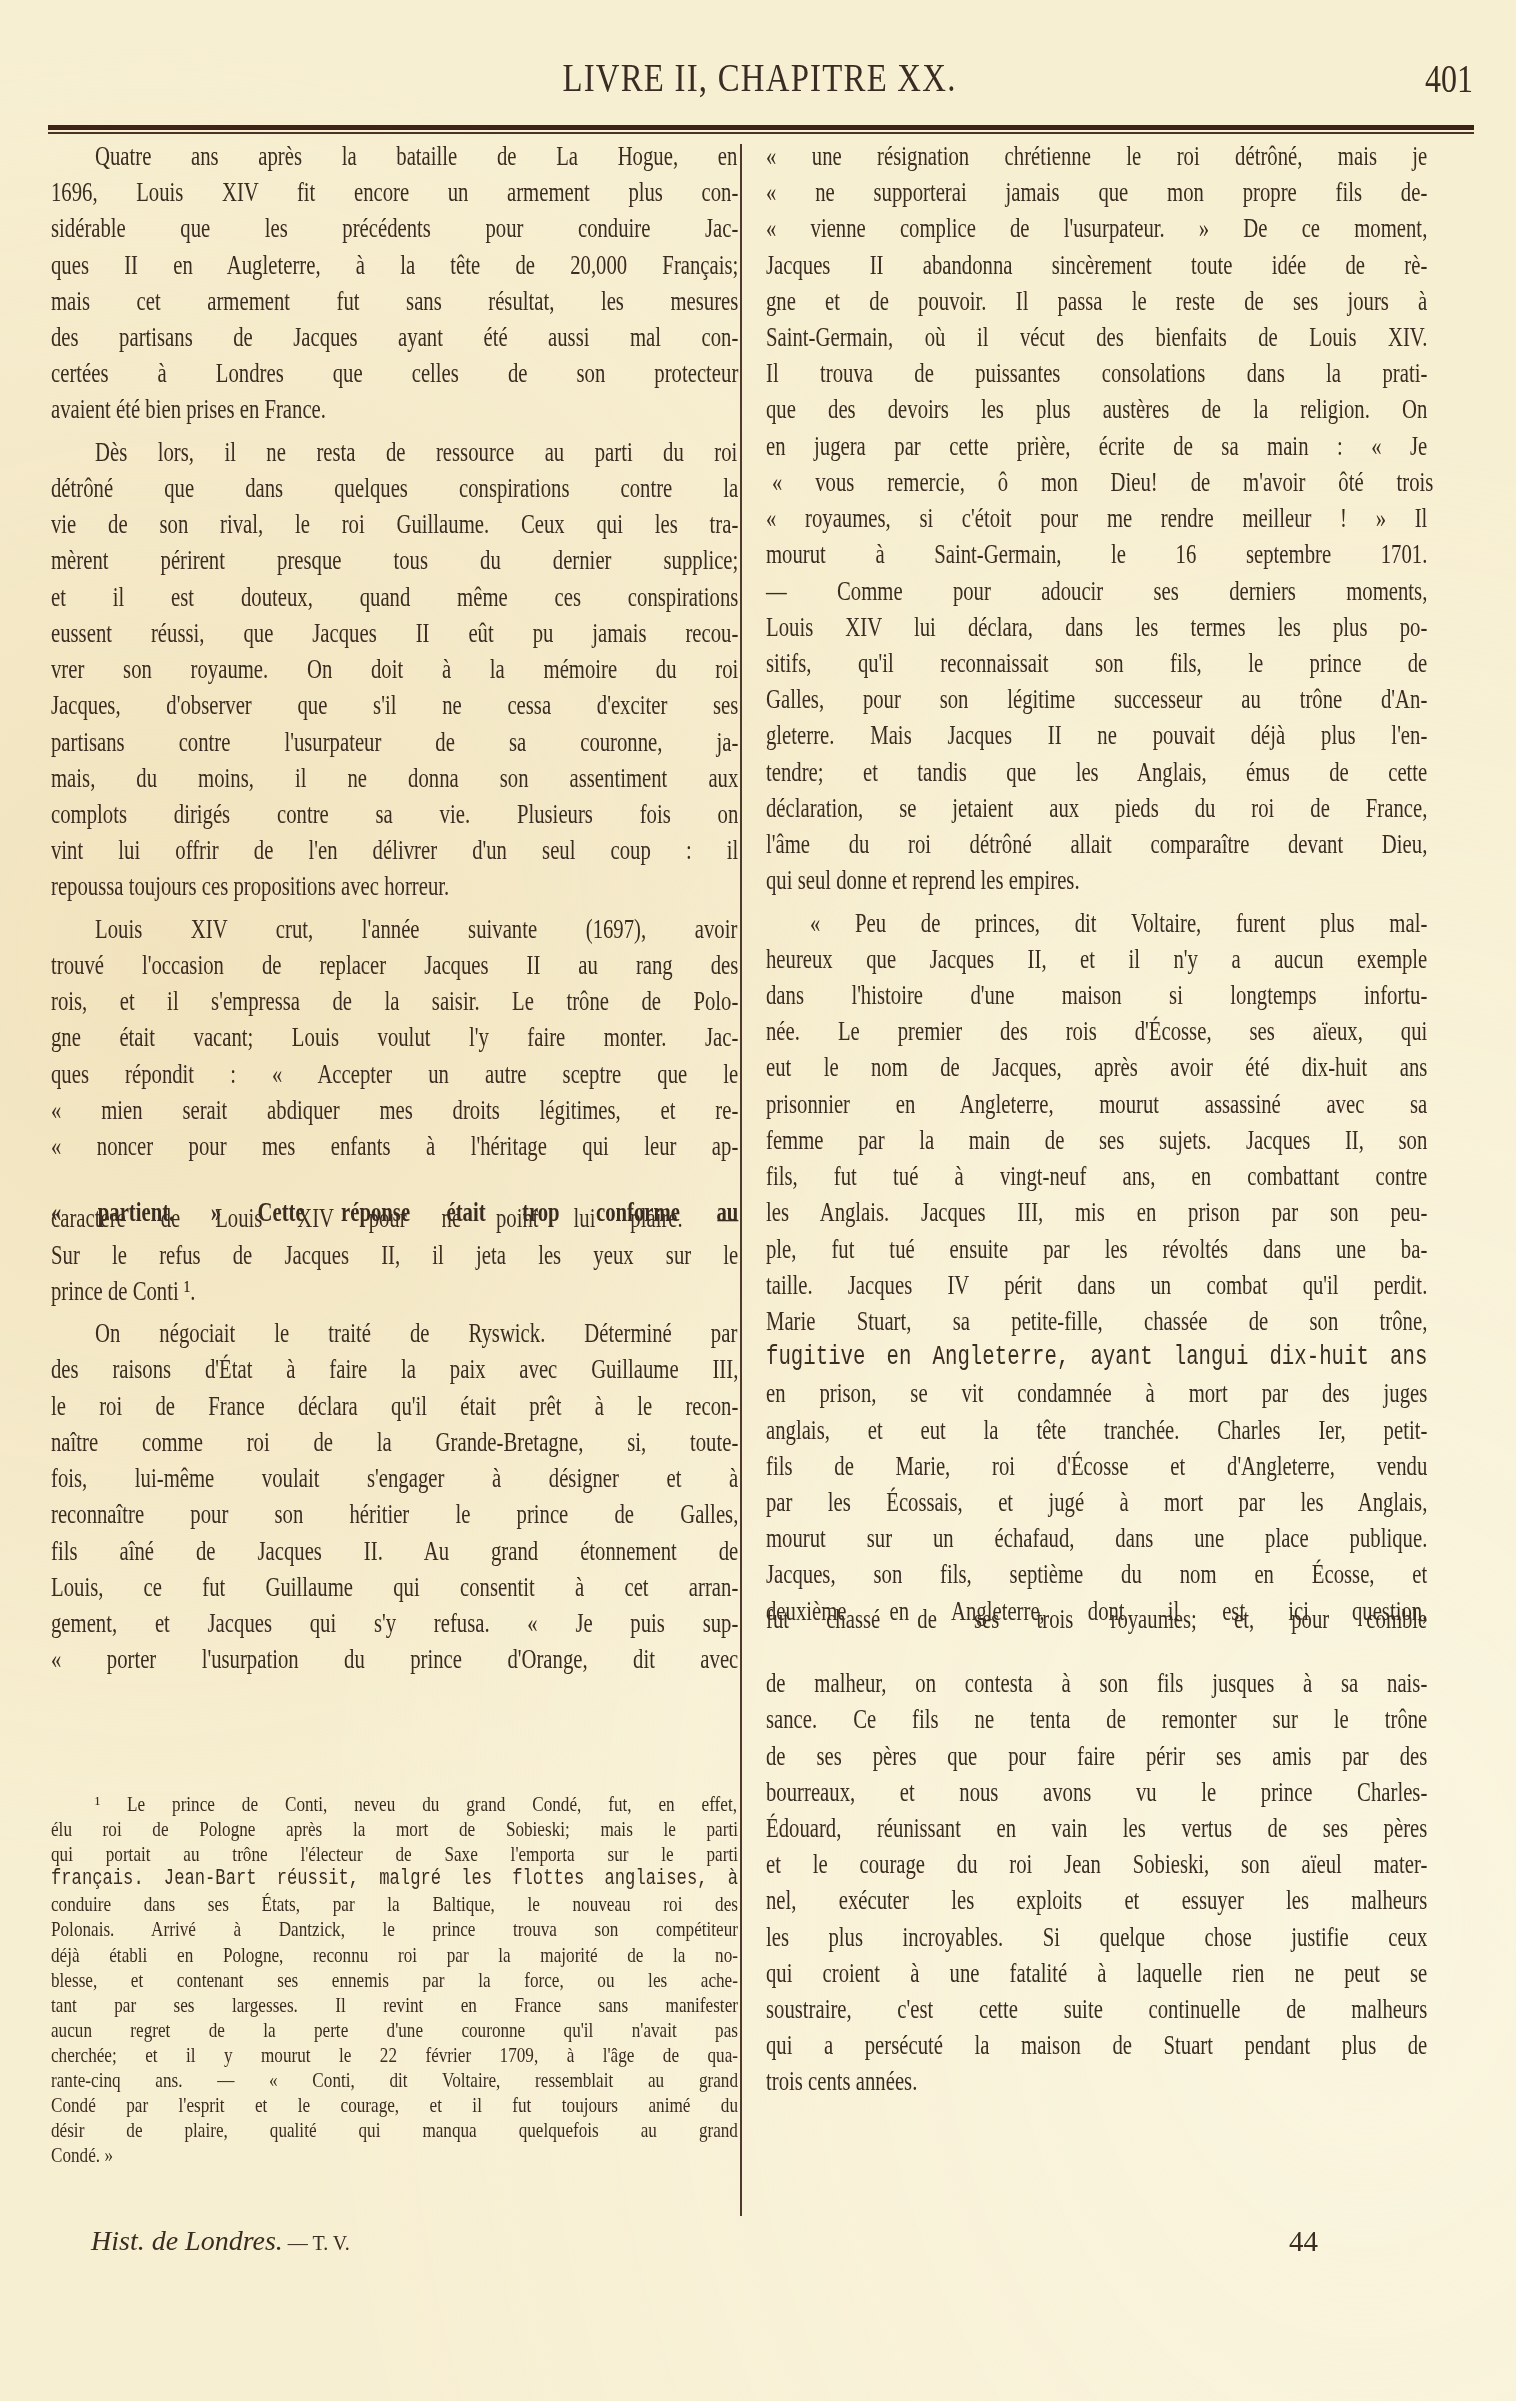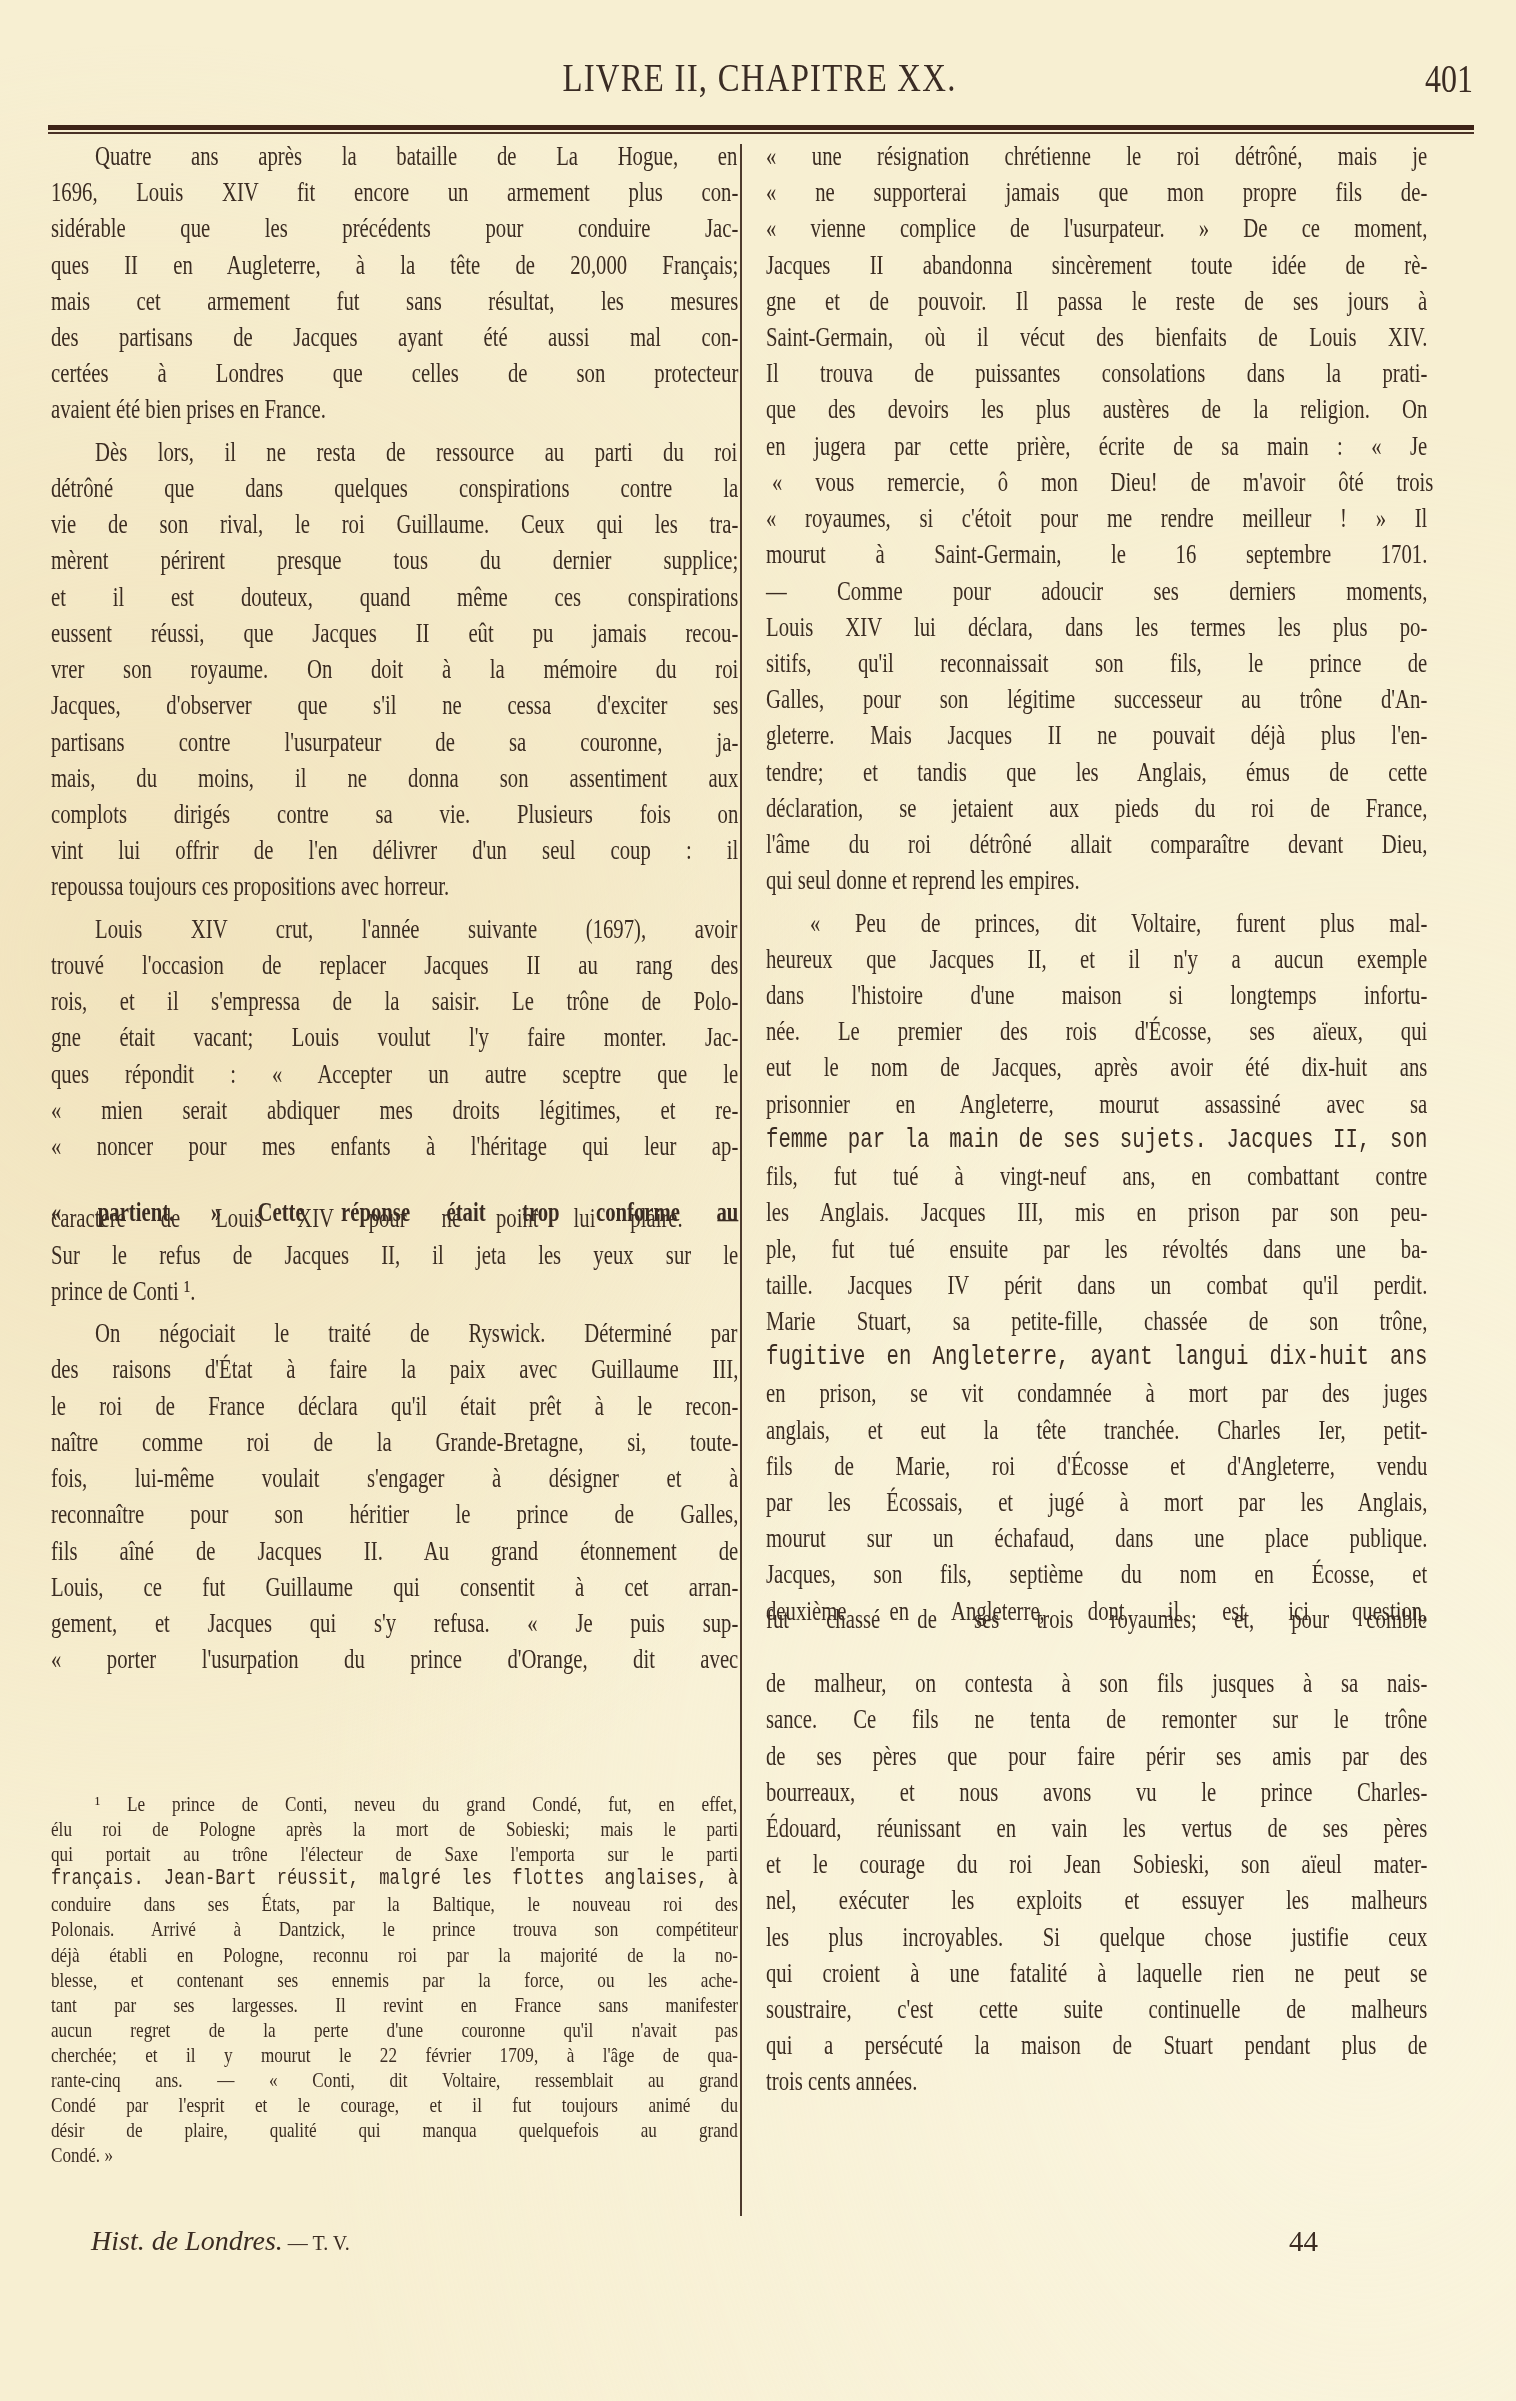--- a/index.html
+++ b/index.html
@@ -135,21 +135,21 @@
     <div class="line" style="position: absolute; top: 616px; left: 0px; width: 661px;"><span class="narrow" style="text-align: justify; text-align-last: justify;">tendre; et tandis que les Anglais, émus de cette</span></div>
     <div class="line" style="position: absolute; top: 652px; left: 0px; width: 661px;"><span class="narrow" style="text-align: justify; text-align-last: justify;">déclaration, se jetaient aux pieds du roi de France,</span></div>
     <div class="line" style="position: absolute; top: 688px; left: 0px; width: 661px;"><span class="narrow" style="text-align: justify; text-align-last: justify;">l'âme du roi détrôné allait comparaître devant Dieu,</span></div>
     <div class="line" style="position: absolute; top: 724px; left: 0px; width: 661px;"><span class="narrow" style="text-align: left; text-align-last: left;">qui seul donne et reprend les empires.</span></div>
     <div class="line" style="position: absolute; top: 767px; left: 44px; width: 617px;"><span class="narrow" style="text-align: justify; text-align-last: justify;">« Peu de princes, dit Voltaire, furent plus mal-</span></div>
     <div class="line" style="position: absolute; top: 803px; left: 0px; width: 661px;"><span class="narrow" style="text-align: justify; text-align-last: justify;">heureux que Jacques II, et il n'y a aucun exemple</span></div>
     <div class="line" style="position: absolute; top: 839px; left: 0px; width: 661px;"><span class="narrow" style="text-align: justify; text-align-last: justify;">dans l'histoire d'une maison si longtemps infortu-</span></div>
     <div class="line" style="position: absolute; top: 875px; left: 0px; width: 661px;"><span class="narrow" style="text-align: justify; text-align-last: justify;">née. Le premier des rois d'Écosse, ses aïeux, qui</span></div>
     <div class="line" style="position: absolute; top: 911px; left: 0px; width: 661px;"><span class="narrow" style="text-align: justify; text-align-last: justify;">eut le nom de Jacques, après avoir été dix-huit ans</span></div>
     <div class="line" style="position: absolute; top: 948px; left: 0px; width: 661px;"><span class="narrow" style="text-align: justify; text-align-last: justify;">prisonnier en Angleterre, mourut assassiné avec sa</span></div>
-    <div class="line" style="position: absolute; top: 984px; left: 0px; width: 661px; font-family: Liberation Mono, monospace;"><span class="narrow" style="text-align: justify; text-align-last: justify;">femme par la main de ses sujets. Jacques II, son</span></div>
+    <div class="line" style="position: absolute; top: 984px; left: 0px; width: 661px;"><span class="narrow" style="text-align: justify; text-align-last: justify;">femme par la main de ses sujets. Jacques II, son</span></div>
     <div class="line" style="position: absolute; top: 1020px; left: 0px; width: 661px;"><span class="narrow" style="text-align: justify; text-align-last: justify;">fils, fut tué à vingt-neuf ans, en combattant contre</span></div>
     <div class="line" style="position: absolute; top: 1056px; left: 0px; width: 661px;"><span class="narrow" style="text-align: justify; text-align-last: justify;">les Anglais. Jacques III, mis en prison par son peu-</span></div>
     <div class="line" style="position: absolute; top: 1093px; left: 0px; width: 661px;"><span class="narrow" style="text-align: justify; text-align-last: justify;">ple, fut tué ensuite par les révoltés dans une ba-</span></div>
     <div class="line" style="position: absolute; top: 1129px; left: 0px; width: 661px;"><span class="narrow" style="text-align: justify; text-align-last: justify;">taille. Jacques IV périt dans un combat qu'il perdit.</span></div>
     <div class="line" style="position: absolute; top: 1165px; left: 0px; width: 661px;"><span class="narrow" style="text-align: justify; text-align-last: justify;">Marie Stuart, sa petite-fille, chassée de son trône,</span></div>
     <div class="line" style="position: absolute; top: 1201px; left: 0px; width: 661px; font-family: Liberation Mono, monospace;"><span class="narrow" style="text-align: justify; text-align-last: justify;">fugitive en Angleterre, ayant langui dix-huit ans</span></div>
     <div class="line" style="position: absolute; top: 1237px; left: 0px; width: 661px;"><span class="narrow" style="text-align: justify; text-align-last: justify;">en prison, se vit condamnée à mort par des juges</span></div>
     <div class="line" style="position: absolute; top: 1274px; left: 0px; width: 661px;"><span class="narrow" style="text-align: justify; text-align-last: justify;">anglais, et eut la tête tranchée. Charles Ier, petit-</span></div>
     <div class="line" style="position: absolute; top: 1310px; left: 0px; width: 661px;"><span class="narrow" style="text-align: justify; text-align-last: justify;">fils de Marie, roi d'Écosse et d'Angleterre, vendu</span></div>
     <div class="line" style="position: absolute; top: 1346px; left: 0px; width: 661px;"><span class="narrow" style="text-align: justify; text-align-last: justify;">par les Écossais, et jugé à mort par les Anglais,</span></div>

